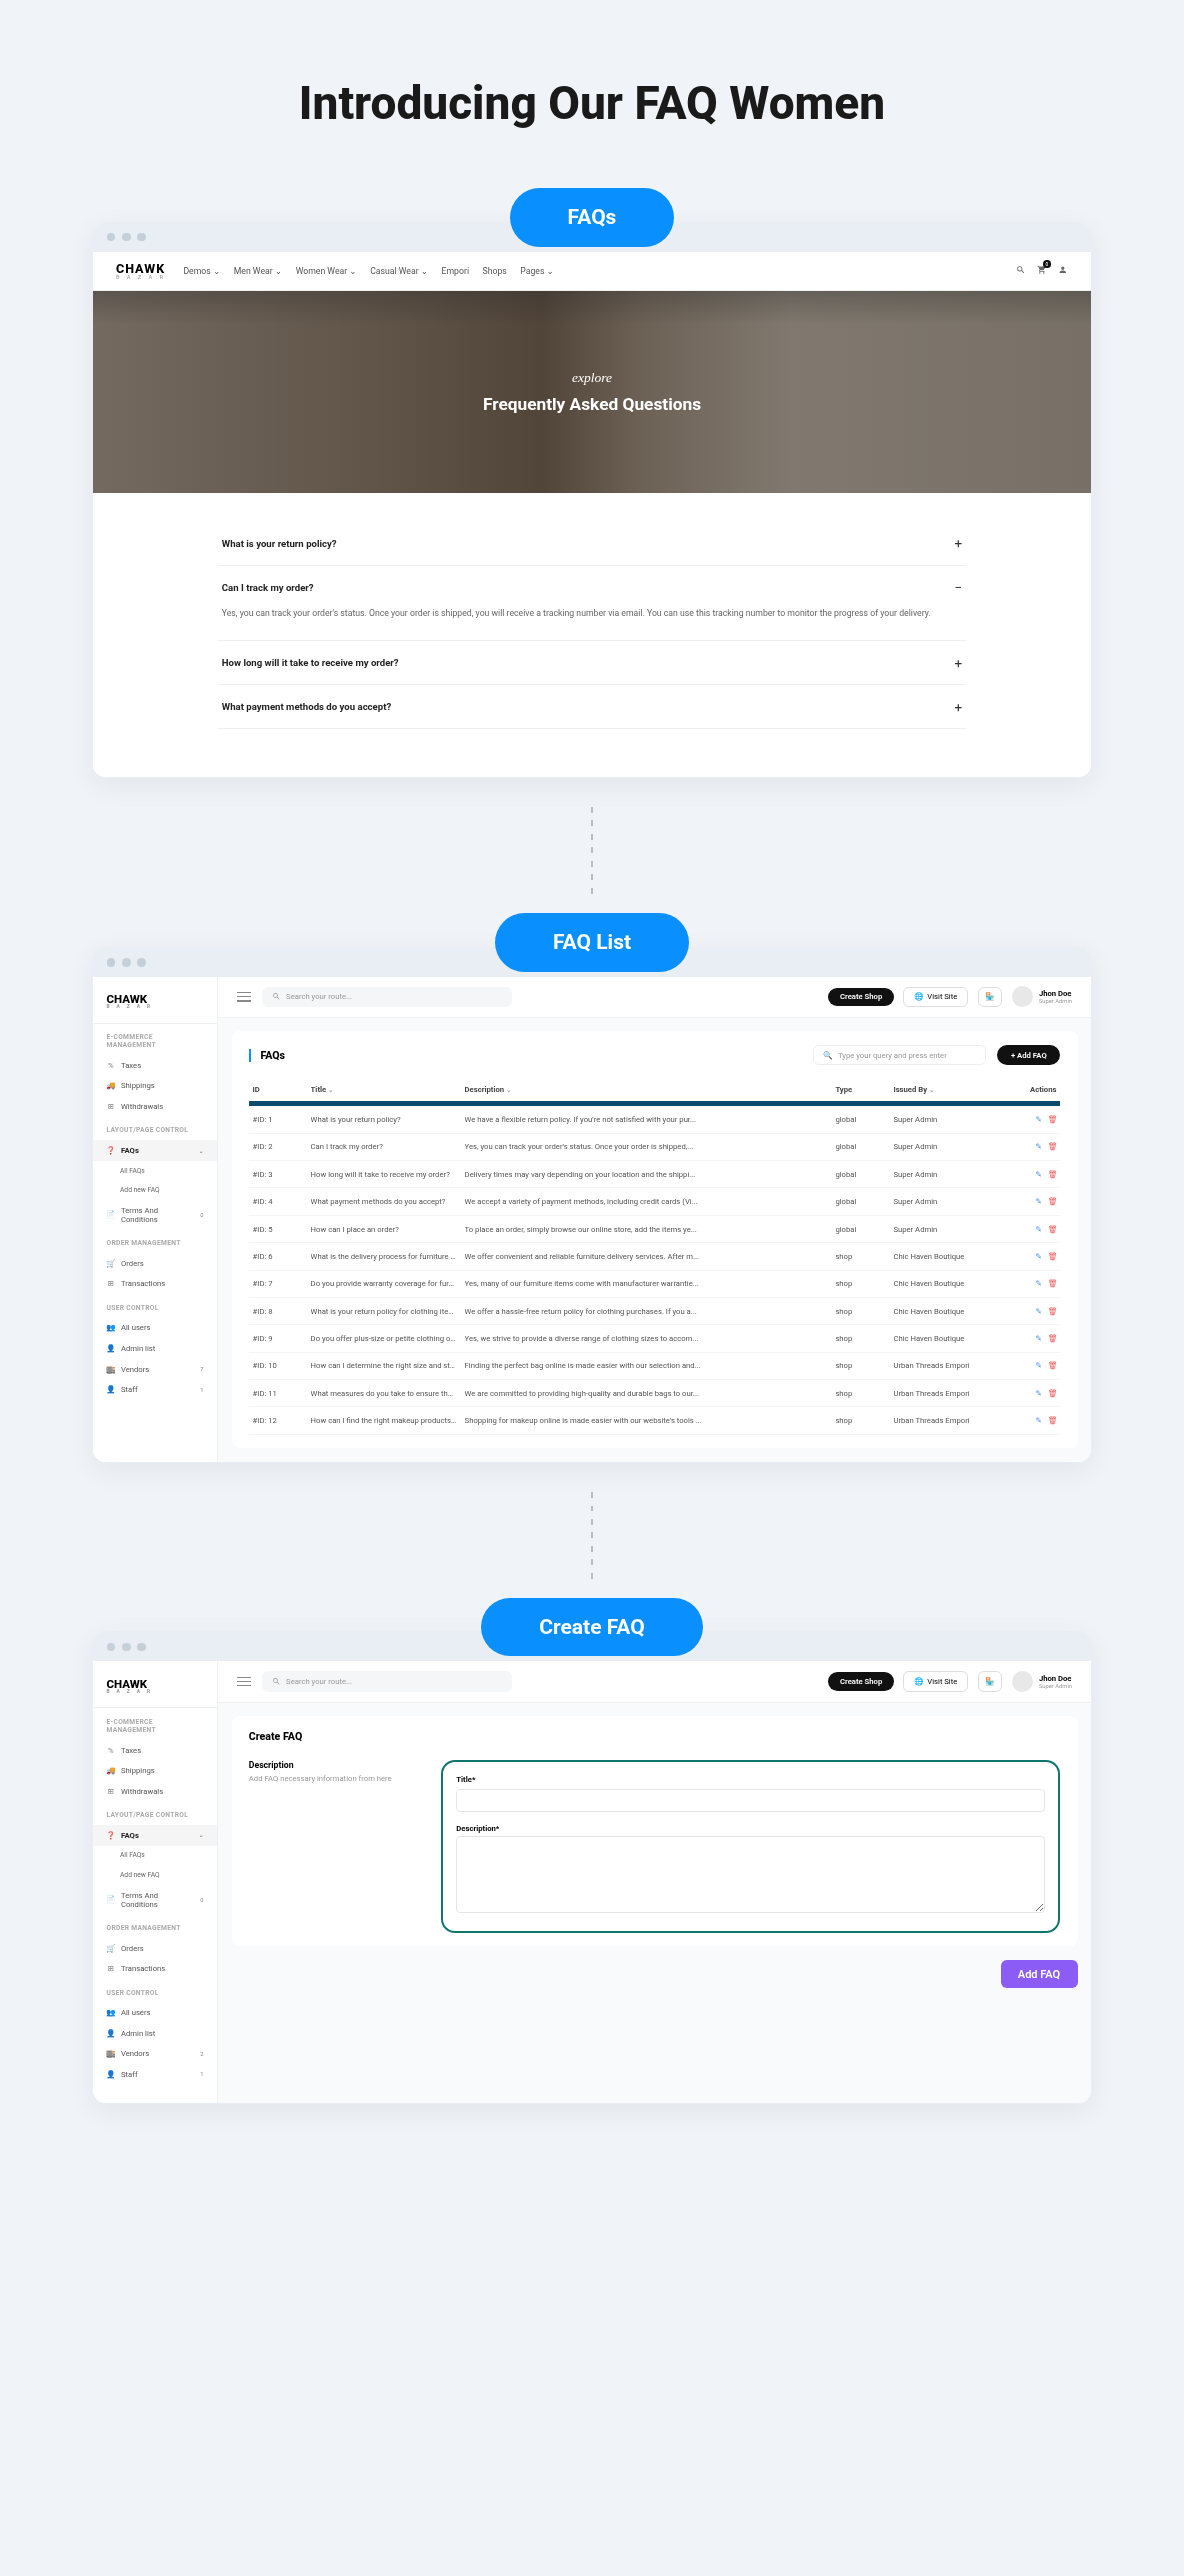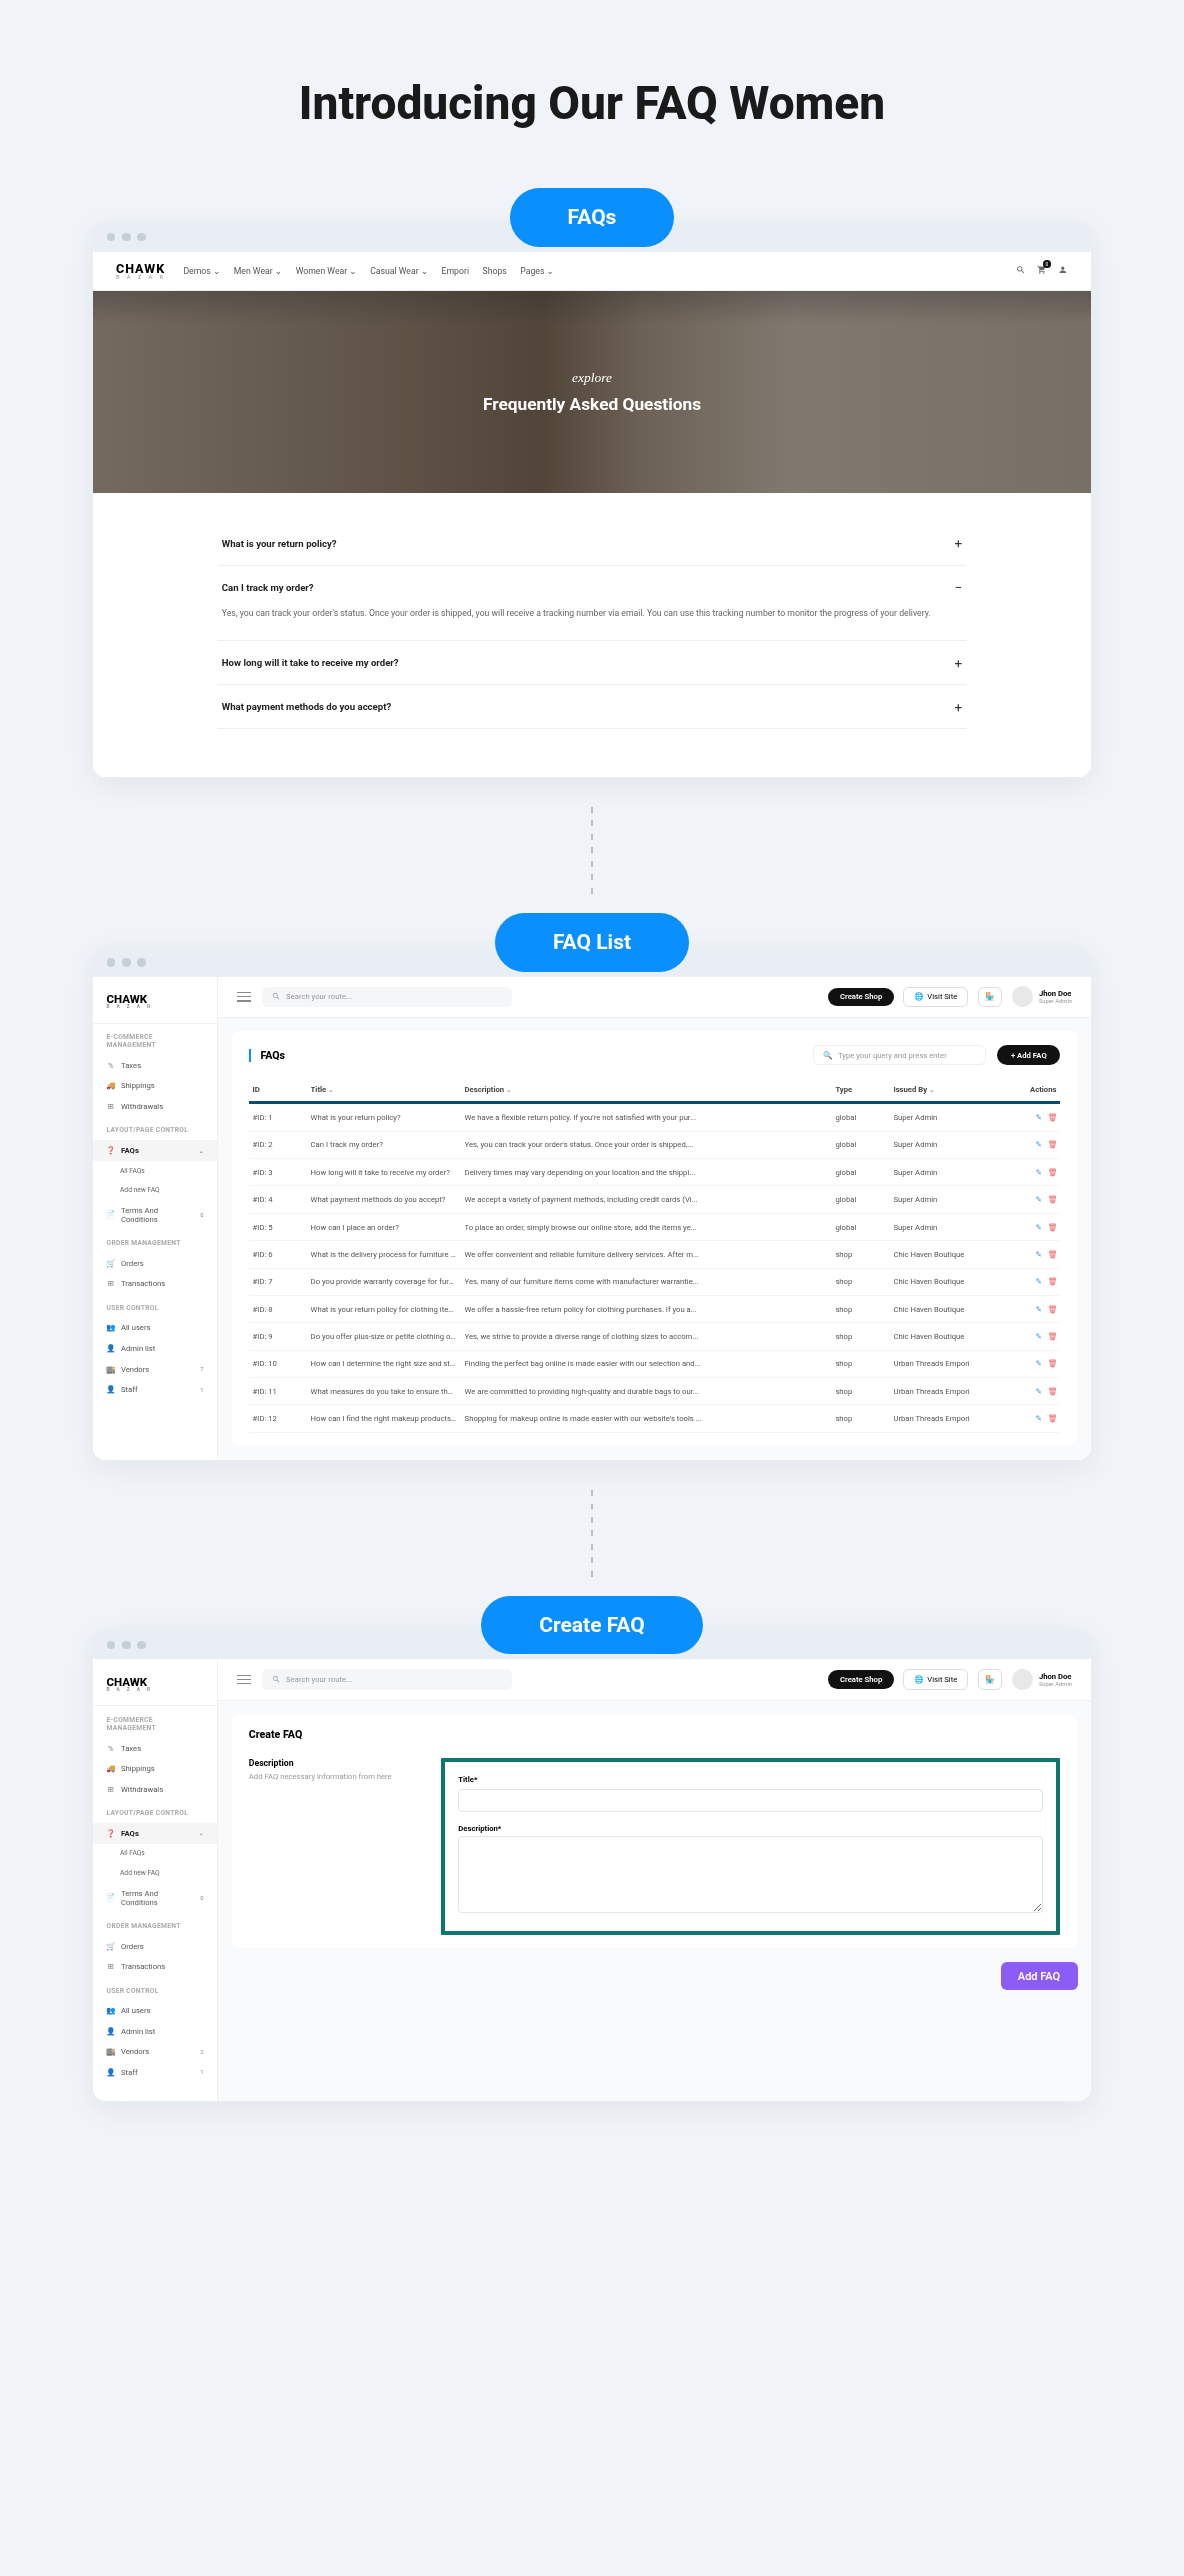--- a/index.html
+++ b/index.html
@@ -52,37 +52,37 @@
 .avatar{width:21px;height:21px;border-radius:50%;background:#e8e8e8}
 .user-block{display:flex;align-items:center;gap:5.8px}
 .user-name{font-size:7.7px;font-weight:700}
 .user-role{font-size:5.8px;color:#999}
 .panel{background:#fff;margin:13.5px;border-radius:7.7px;padding:13.5px 17.3px}
 .panel-head{display:flex;align-items:center;gap:11.5px;padding-bottom:11.5px}
 .panel-title{font-size:10.6px;font-weight:800;border-left:2.9px solid #0a8fff;padding-left:9.6px}
 .panel-search{margin-left:auto;border:1px solid #eee;border-radius:5.8px;padding:4.8px 9.6px;font-size:7.7px;color:#999;width:173px;display:flex;align-items:center;gap:4.8px}
 .btn-add{background:#111;color:#fff;padding:5.8px 13.5px;border-radius:960px;font-size:7.7px;font-weight:600}
 .table{font-size:7.7px;width:100%}
-.thead{display:flex;padding:7.7px 3.8px;border-bottom:3px solid #0c4a6e;font-weight:700;color:#444}
+.thead{display:flex;padding:7.7px 3.8px;border-bottom:5px solid #0c4a6e;font-weight:700;color:#444}
 .trow{display:flex;padding:8.7px 3.8px;border-bottom:1px solid #f4f4f4;color:#555}
 .c-id{width:58px}
 .c-title{width:154px;overflow:hidden;white-space:nowrap;text-overflow:ellipsis;padding-right:7.7px}
 .c-desc{flex:1;overflow:hidden;white-space:nowrap;text-overflow:ellipsis;padding-right:7.7px}
 .c-type{width:58px}
 .c-by{width:115px}
 .c-act{width:48px;text-align:right;display:flex;gap:5.8px;justify-content:flex-end}
 .act-icon{width:8.7px;height:8.7px;cursor:pointer}
 .sort{font-size:6.7px;margin-left:1.9px;color:#aaa}
 .create-panel{background:#fff;margin:13.5px;border-radius:7.7px;padding:13.5px 17.3px}
 .create-title{font-size:10.6px;font-weight:800;margin-bottom:17.3px}
 .create-body{display:flex;gap:19px}
 .create-left{width:173px}
 .desc-title{font-size:8.7px;font-weight:700;margin-bottom:3.8px}
 .desc-sub{font-size:7.7px;color:#999}
-.create-right{flex:1;background:#fff;border:4px solid #0f766e;border-radius:1px;padding:13.5px}
+.create-right{flex:1;background:#fff;border:2px solid #0f766e;border-radius:14px;padding:13.5px}
 .field-label{font-size:7.7px;font-weight:700;margin-bottom:3.8px}
 .field-input{width:100%;border:1px solid #e5e5e5;border-radius:3.8px;padding:5.8px;font-size:7.7px;margin-bottom:11.5px;background:#fff}
 .field-textarea{width:100%;border:1px solid #e5e5e5;border-radius:3.8px;padding:5.8px;font-size:7.7px;min-height:77px;background:#fff}
 .create-footer{text-align:right;margin:13.5px 13.5px 19px}
 .btn-addfaq{background:#8b5cf6;color:#fff;padding:7.7px 17.3px;border-radius:5.8px;font-size:11px;font-weight:600;display:inline-block}
 .icon-svg{width:9.6px;height:9.6px;fill:currentColor}
 </style>
 </head>
 <body>
 

